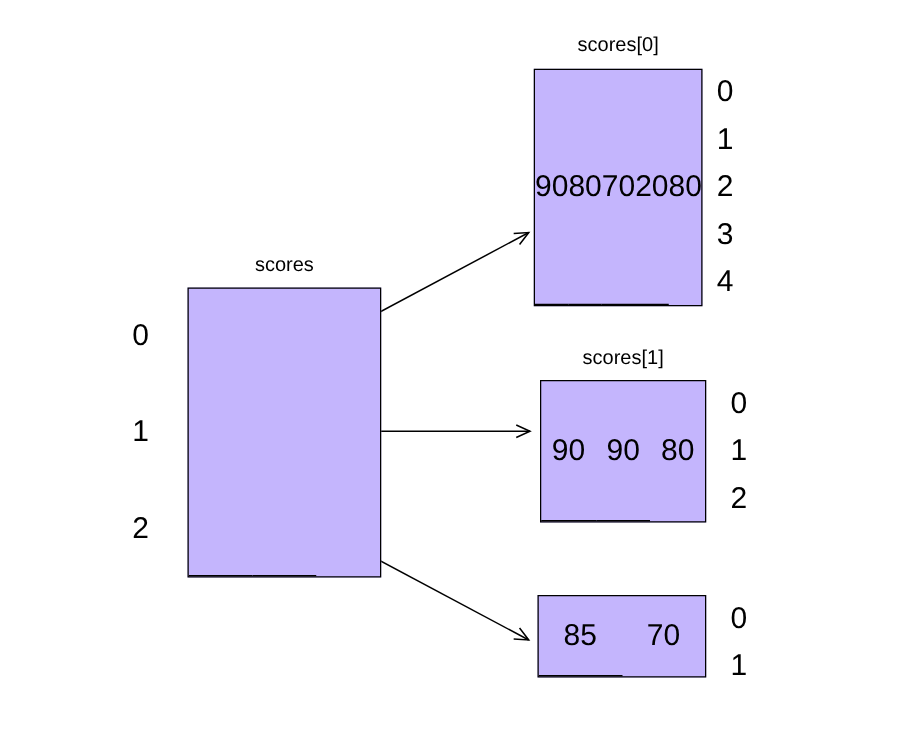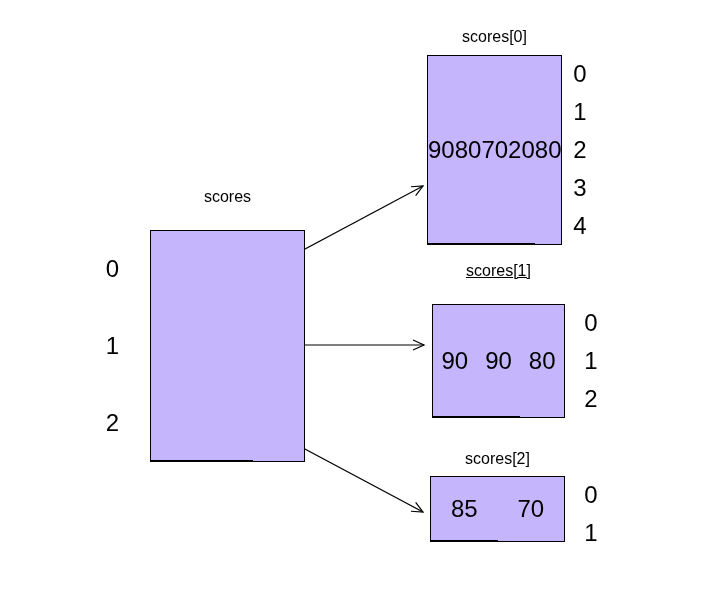--- a/index.html
+++ b/index.html
@@ -70,21 +70,21 @@
     <defs>
       <marker id="ah" markerWidth="16" markerHeight="14" refX="12" refY="6" orient="auto" markerUnits="userSpaceOnUse">
         <path d="M1,1 L12,6 L1,11" fill="none" stroke="#000" stroke-width="1.2"></path>
       </marker>
     </defs>
     <line x1="262" y1="272" x2="423" y2="186" marker-end="url(#ah)"></line>
     <line x1="262" y1="345" x2="424" y2="345" marker-end="url(#ah)"></line>
     <line x1="258" y1="424" x2="423" y2="512" marker-end="url(#ah)"></line>
   </svg>
 
-  <div class="title" style="left:150px; top:182px; width:155px;">scores</div>
+  <div class="title" style="left:150px; top:198px; width:155px;">scores</div>
 
   <div class="box" style="left:150px; top:230px; width:155px; height:232px;">
     <div class="cell"></div>
     <div class="cell"></div>
     <div class="cell"></div>
   </div>
 
   <div class="idx-col" style="left:90px; top:230px; width:45px; height:232px;">
     <div class="idx">0</div>
     <div class="idx">1</div>
@@ -102,35 +102,34 @@
   </div>
 
   <div class="idx-col" style="left:565px; top:55px; width:30px; height:190px;">
     <div class="idx">0</div>
     <div class="idx">1</div>
     <div class="idx">2</div>
     <div class="idx">3</div>
     <div class="idx">4</div>
   </div>
 
-  <div class="title" style="left:432px; top:256px; width:133px;text-decoration:underline;">scores[1]</div>
+  <div class="title" style="left:432px; top:272px; width:133px;">scores[1]</div>
 
   <div class="box" style="left:432px; top:304px; width:133px; height:114px;">
     <div class="cell">90</div>
     <div class="cell">90</div>
     <div class="cell">80</div>
   </div>
 
   <div class="idx-col" style="left:576px; top:304px; width:30px; height:114px;">
     <div class="idx">0</div>
     <div class="idx">1</div>
     <div class="idx">2</div>
   </div>
 
-  <div class="title" style="left:430px; top:444px; width:135px;">scores[2]</div>
 
   <div class="box" style="left:430px; top:476px; width:135px; height:66px;">
     <div class="cell">85</div>
     <div class="cell">70</div>
   </div>
 
   <div class="idx-col" style="left:576px; top:476px; width:30px; height:76px;">
     <div class="idx">0</div>
     <div class="idx">1</div>
   </div>

